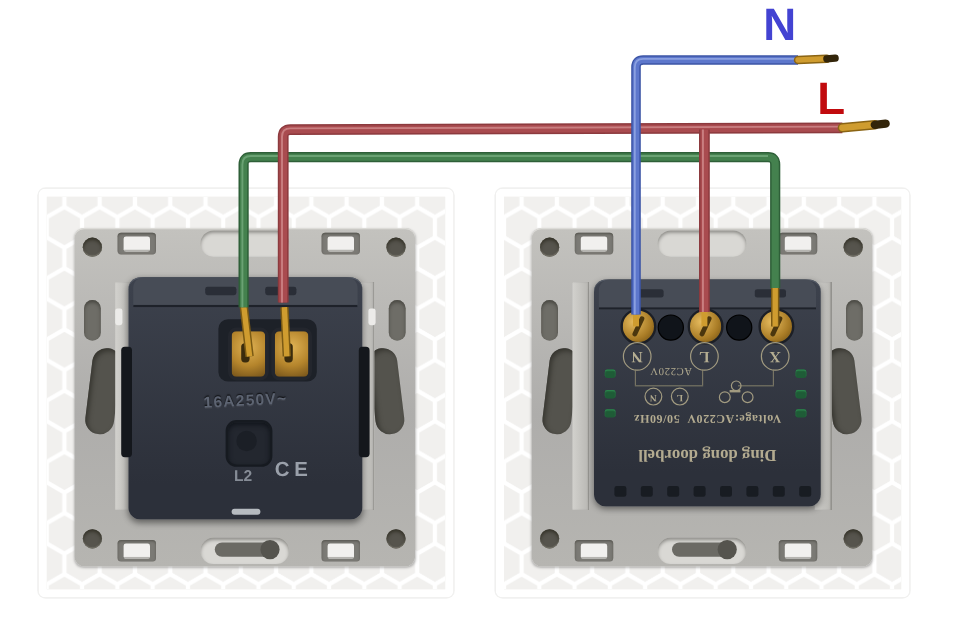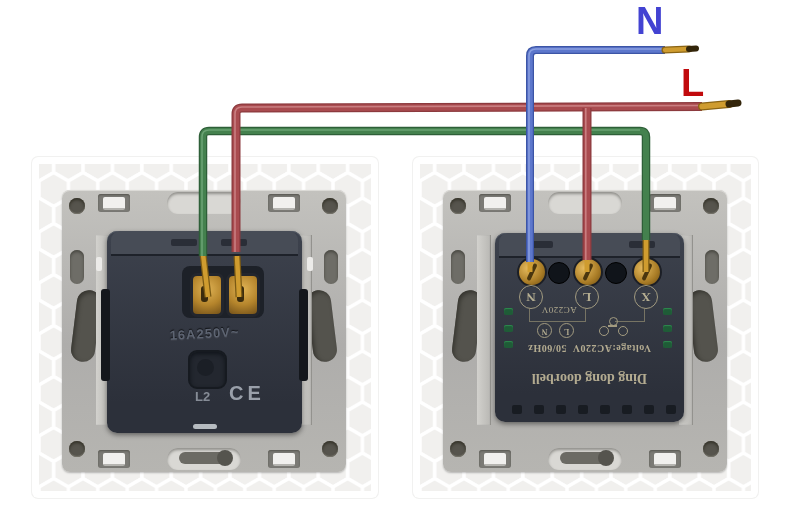--- a/index.html
+++ b/index.html
@@ -42,21 +42,21 @@
   .term-sq{position:absolute;width:28px;height:38px;border-radius:7px;border:3px solid #23262d;
          background:radial-gradient(circle at 50% 35%,#e0b355,#b5852c 55%,#74521a);}
   .term-sq-slot{position:absolute;left:8px;top:10px;width:7px;height:16px;background:#3a2b0d;border-radius:3px;}
   .rating{position:absolute;left:0;width:100%;text-align:center;color:#5d6472;font-weight:bold;
          font-size:13px;letter-spacing:1px;transform:rotate(-3deg);
          text-shadow:0 -1px 1px rgba(0,0,0,.7),0 1px 0 rgba(255,255,255,.06);}
   .btn-recess{position:absolute;width:35px;height:35px;border-radius:9px;background:#23272f;
          border:2px solid #161a20;box-shadow:inset 0 2px 4px #10141a;}
   .btn-inner{position:absolute;left:7px;top:7px;width:17px;height:17px;border-radius:50%;background:#1b1f26;}
   .l2-mark{position:absolute;color:#868c96;font-size:13px;font-weight:bold;}
-  .ce-mark{position:absolute;color:#9aa0aa;font-size:20px;letter-spacing:4px;font-weight:600;}
+  .ce-mark{position:absolute;color:#9aa0aa;font-size:17px;letter-spacing:4px;font-weight:600;}
   .bottom-glow{position:absolute;width:24px;height:5px;border-radius:3px;background:#cfd3d8;opacity:.85;}
   
   .term-circle{position:absolute;width:26px;height:26px;border-radius:50%;border:2px solid #1c1f26;
          background:radial-gradient(circle at 35% 35%,#e6bb5e,#a97c26 60%,#6b4c12);}
   .term-screw-slot{position:absolute;left:11px;top:4px;width:4px;height:18px;background:#4a360e;border-radius:2px;transform:rotate(25deg);}
   .dark-hole{position:absolute;width:20px;height:20px;border-radius:50%;background:#10141a;border:1px solid #000;}
   .circ-label{position:absolute;width:22px;height:22px;border-radius:50%;border:1.5px solid #a29b80;
          color:#b5ae92;font-family:"Liberation Serif",serif;font-weight:bold;font-size:13px;
          line-height:22px;text-align:center;transform:rotate(180deg);}
   .trace{position:absolute;background:#8e886f;opacity:.75;}

